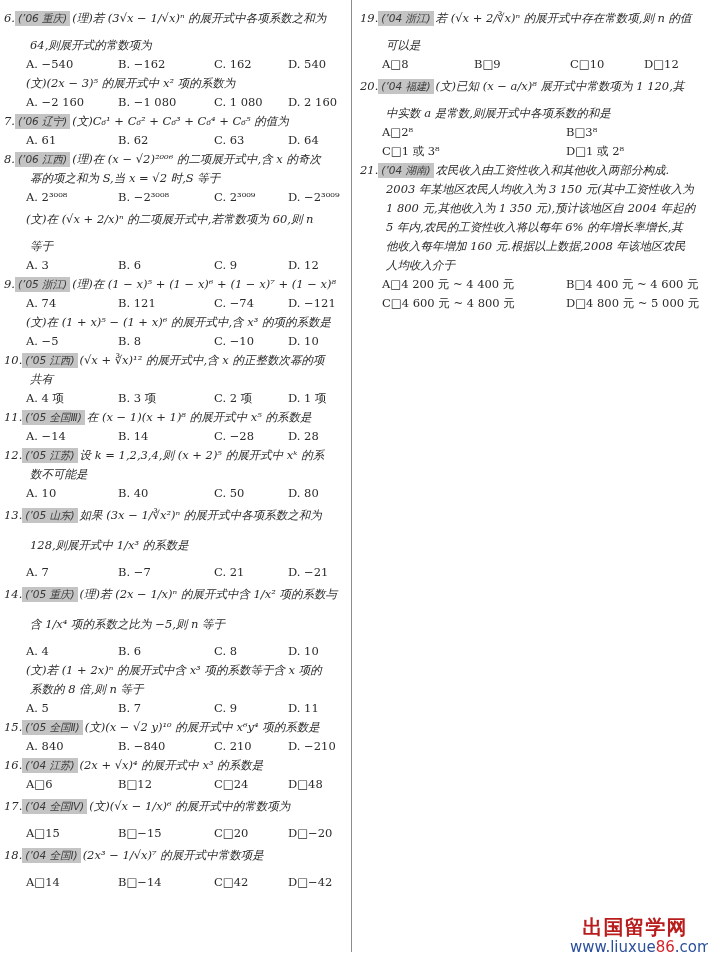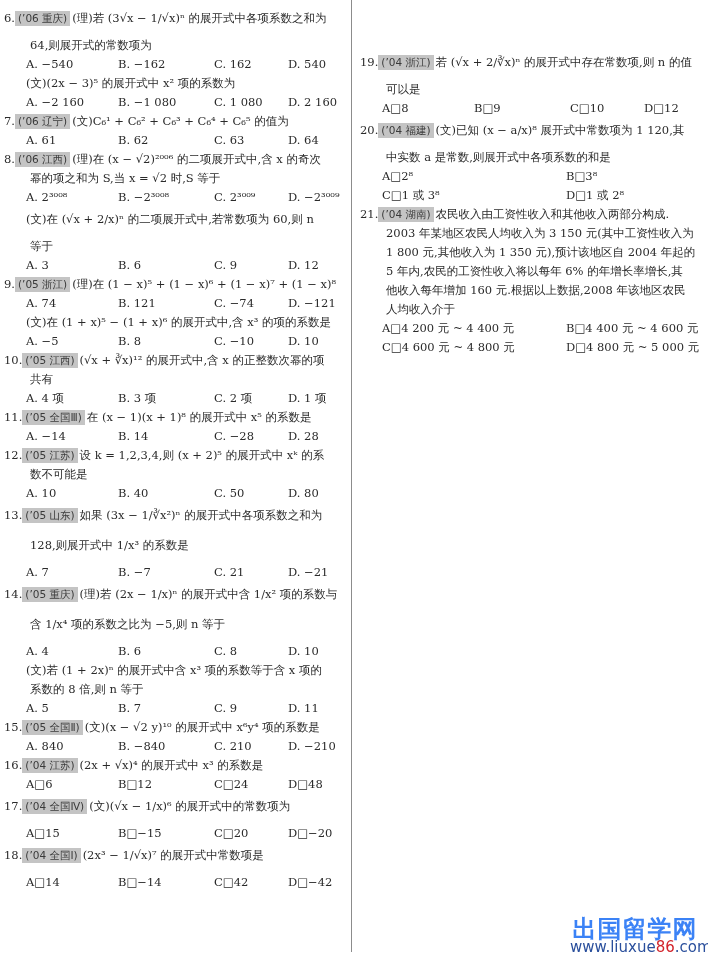--- a/index.html
+++ b/index.html
@@ -4,44 +4,44 @@
 <style>
   html, body { margin: 0; padding: 0; background: #ffffff; }
   body {
     width: 708px; height: 956px; position: relative; overflow: hidden;
     font-family: "DejaVu Serif", "Liberation Serif", serif;
     color: #2a2a2a; font-size: 11.5px;
   }
   .page { position: absolute; inset: 0; }
   .col { position: absolute; top: 6px; }
   .col-left { left: 4px; width: 340px; }
-  .col-right { left: 360px; width: 340px; margin-top: 44px; }
+  .col-right { left: 360px; width: 340px; }
   .divider { position: absolute; left: 351px; top: 0; width: 1px; height: 952px; background: #8c8c8c; }
 
   .q { position: relative; }
-  .line { position: relative; height: 19px; line-height: 19px; white-space: nowrap; }
+  .line { position: relative; height: 19px; line-height: 19px; white-space: nowrap; font-style: italic; }
   .line.tall { height: 30px; line-height: 24px; }
   .line.indent { padding-left: 22px; }
   .line.indent2 { padding-left: 26px; }
   .qnum { display: inline-block; }
   .src {
     display: inline-block; background: #c4c4c4; color: #3a3a3a;
     padding: 0 3px; line-height: 15px; margin-right: 2px;
     font-family: "DejaVu Sans", "Liberation Sans", sans-serif; font-size: 10.5px;
   }
   .txt { display: inline; }
   .opts { position: relative; height: 19px; line-height: 19px; padding-left: 22px; }
   .opt { position: absolute; top: 0; white-space: nowrap; }
   .opt.a { left: 22px; } .opt.b { left: 114px; } .opt.c { left: 210px; } .opt.d { left: 284px; }
   .opts2 .opt.a { left: 22px; } .opts2 .opt.b { left: 206px; }
 
   .watermark { position: absolute; left: 570px; top: 918px; width: 130px; text-align: center; }
   .wm-cn {
-    font-family: Liberation Sans, sans-serif;
-    font-size: 24px; font-weight: bold; color: #3b82f6; letter-spacing: 1px; line-height: 22px;
+    font-family: Liberation Mono, monospace;
+    font-size: 20px; font-weight: bold; color: #b91c1c; letter-spacing: 1px; line-height: 22px;
   }
   .wm-url {
     font-family: "DejaVu Sans", "Liberation Sans", sans-serif;
     font-size: 15px; color: #2a4f9c; line-height: 14px;
   }
   .wm-url .hl { color: #d3232a; }
 </style>
 </head>
 <body>
 

